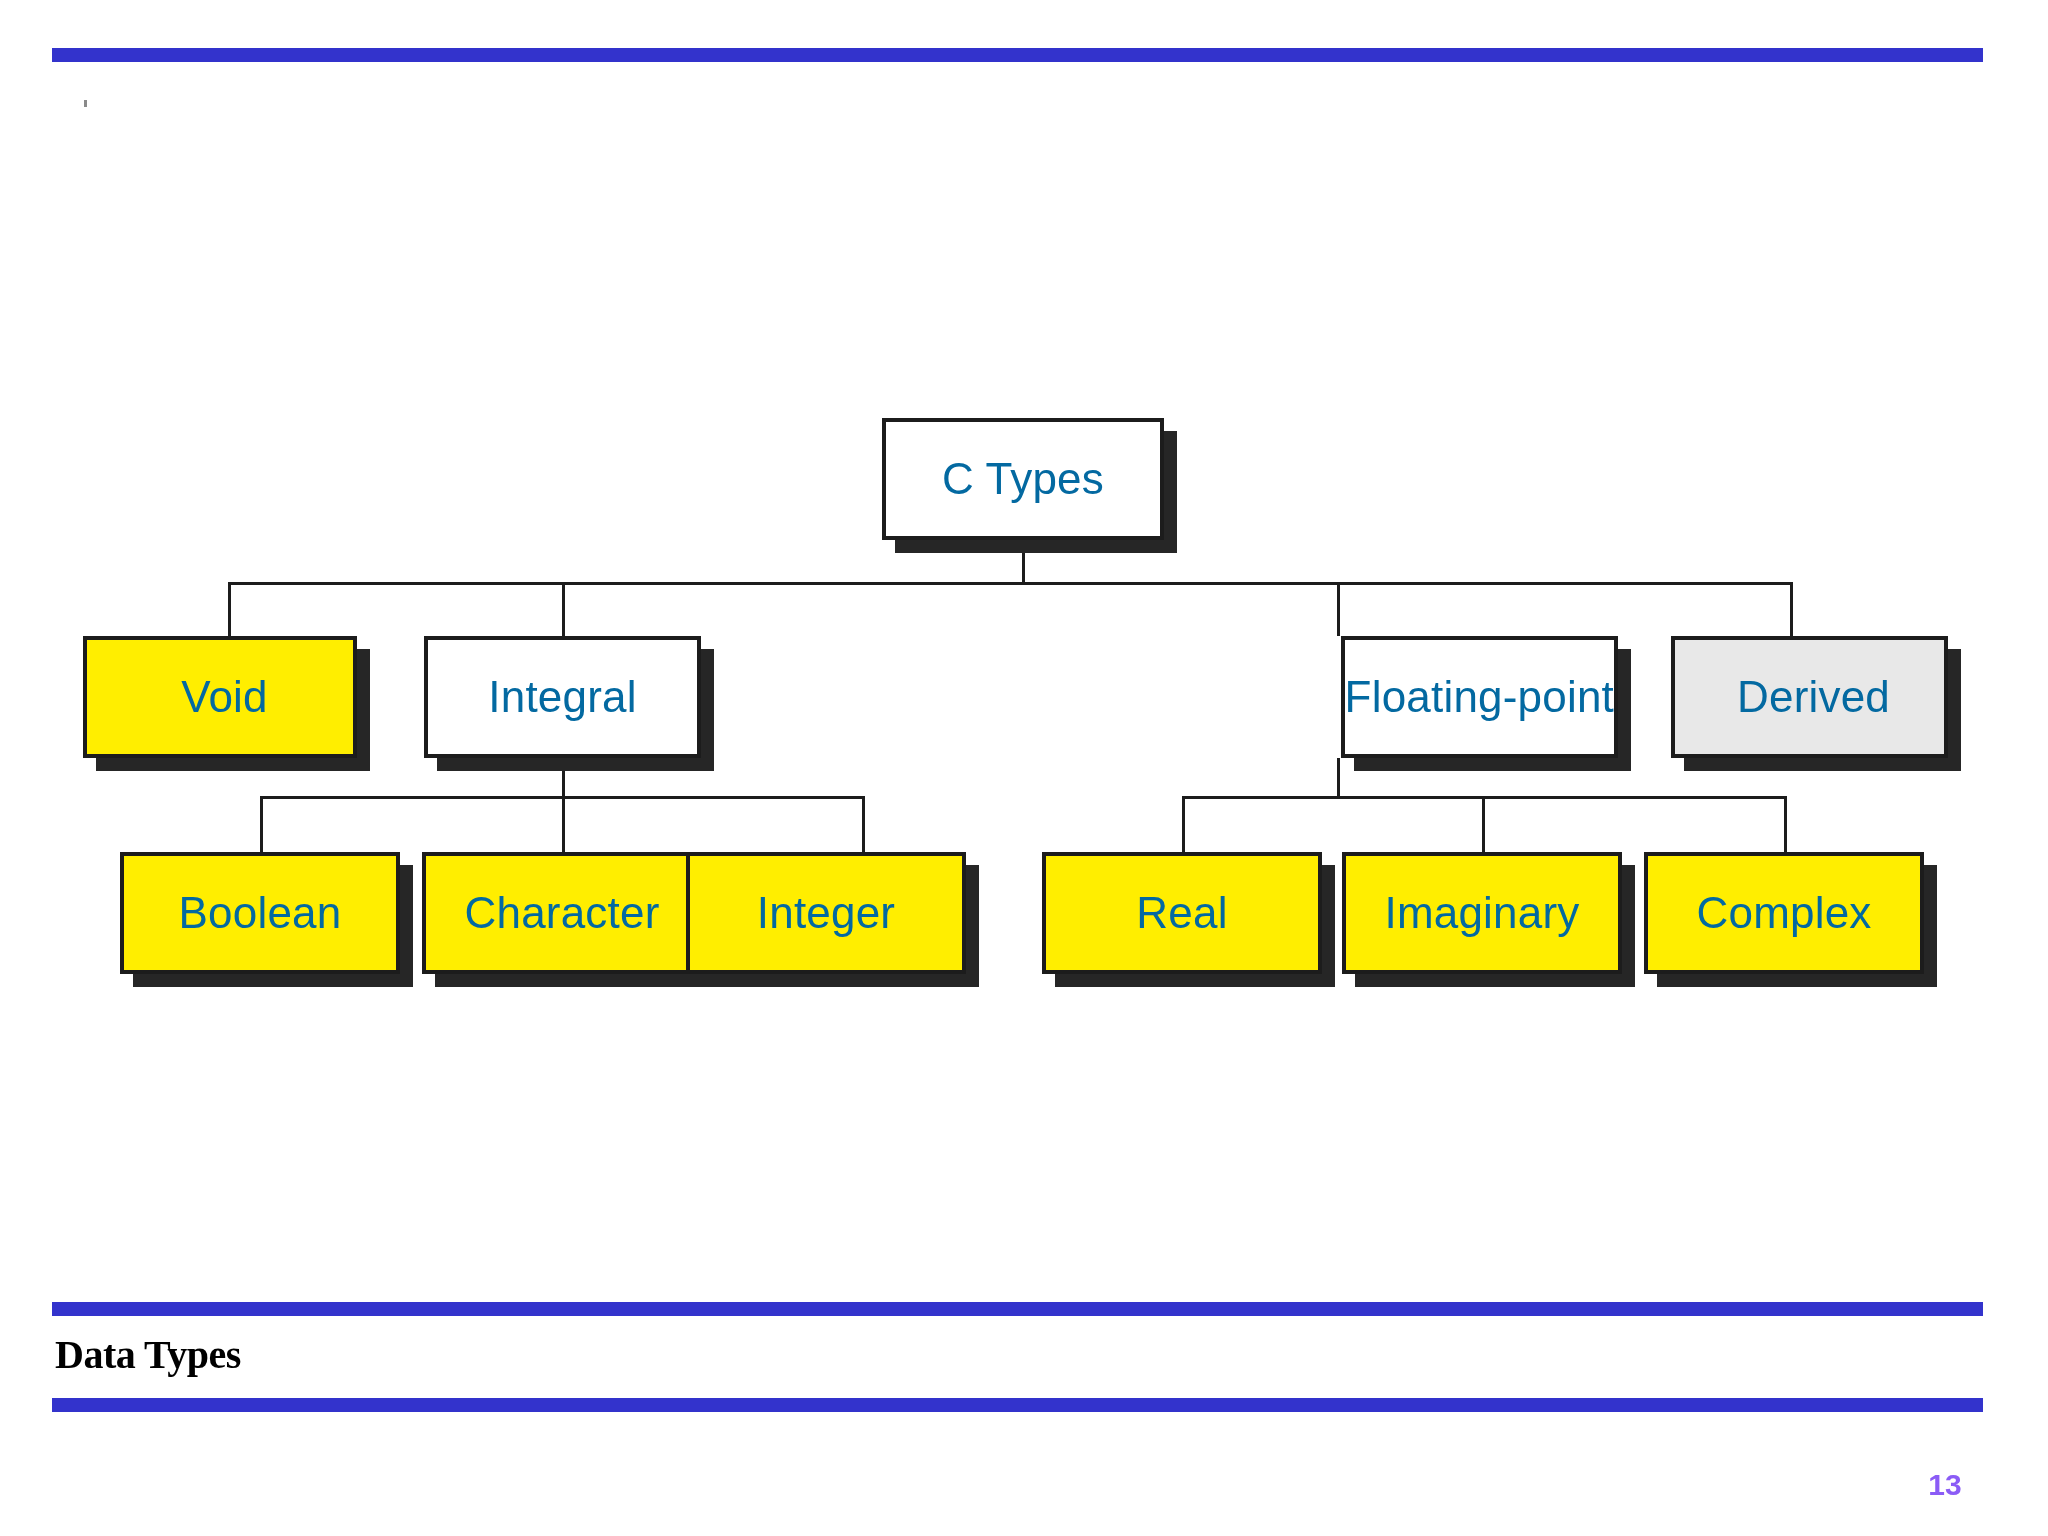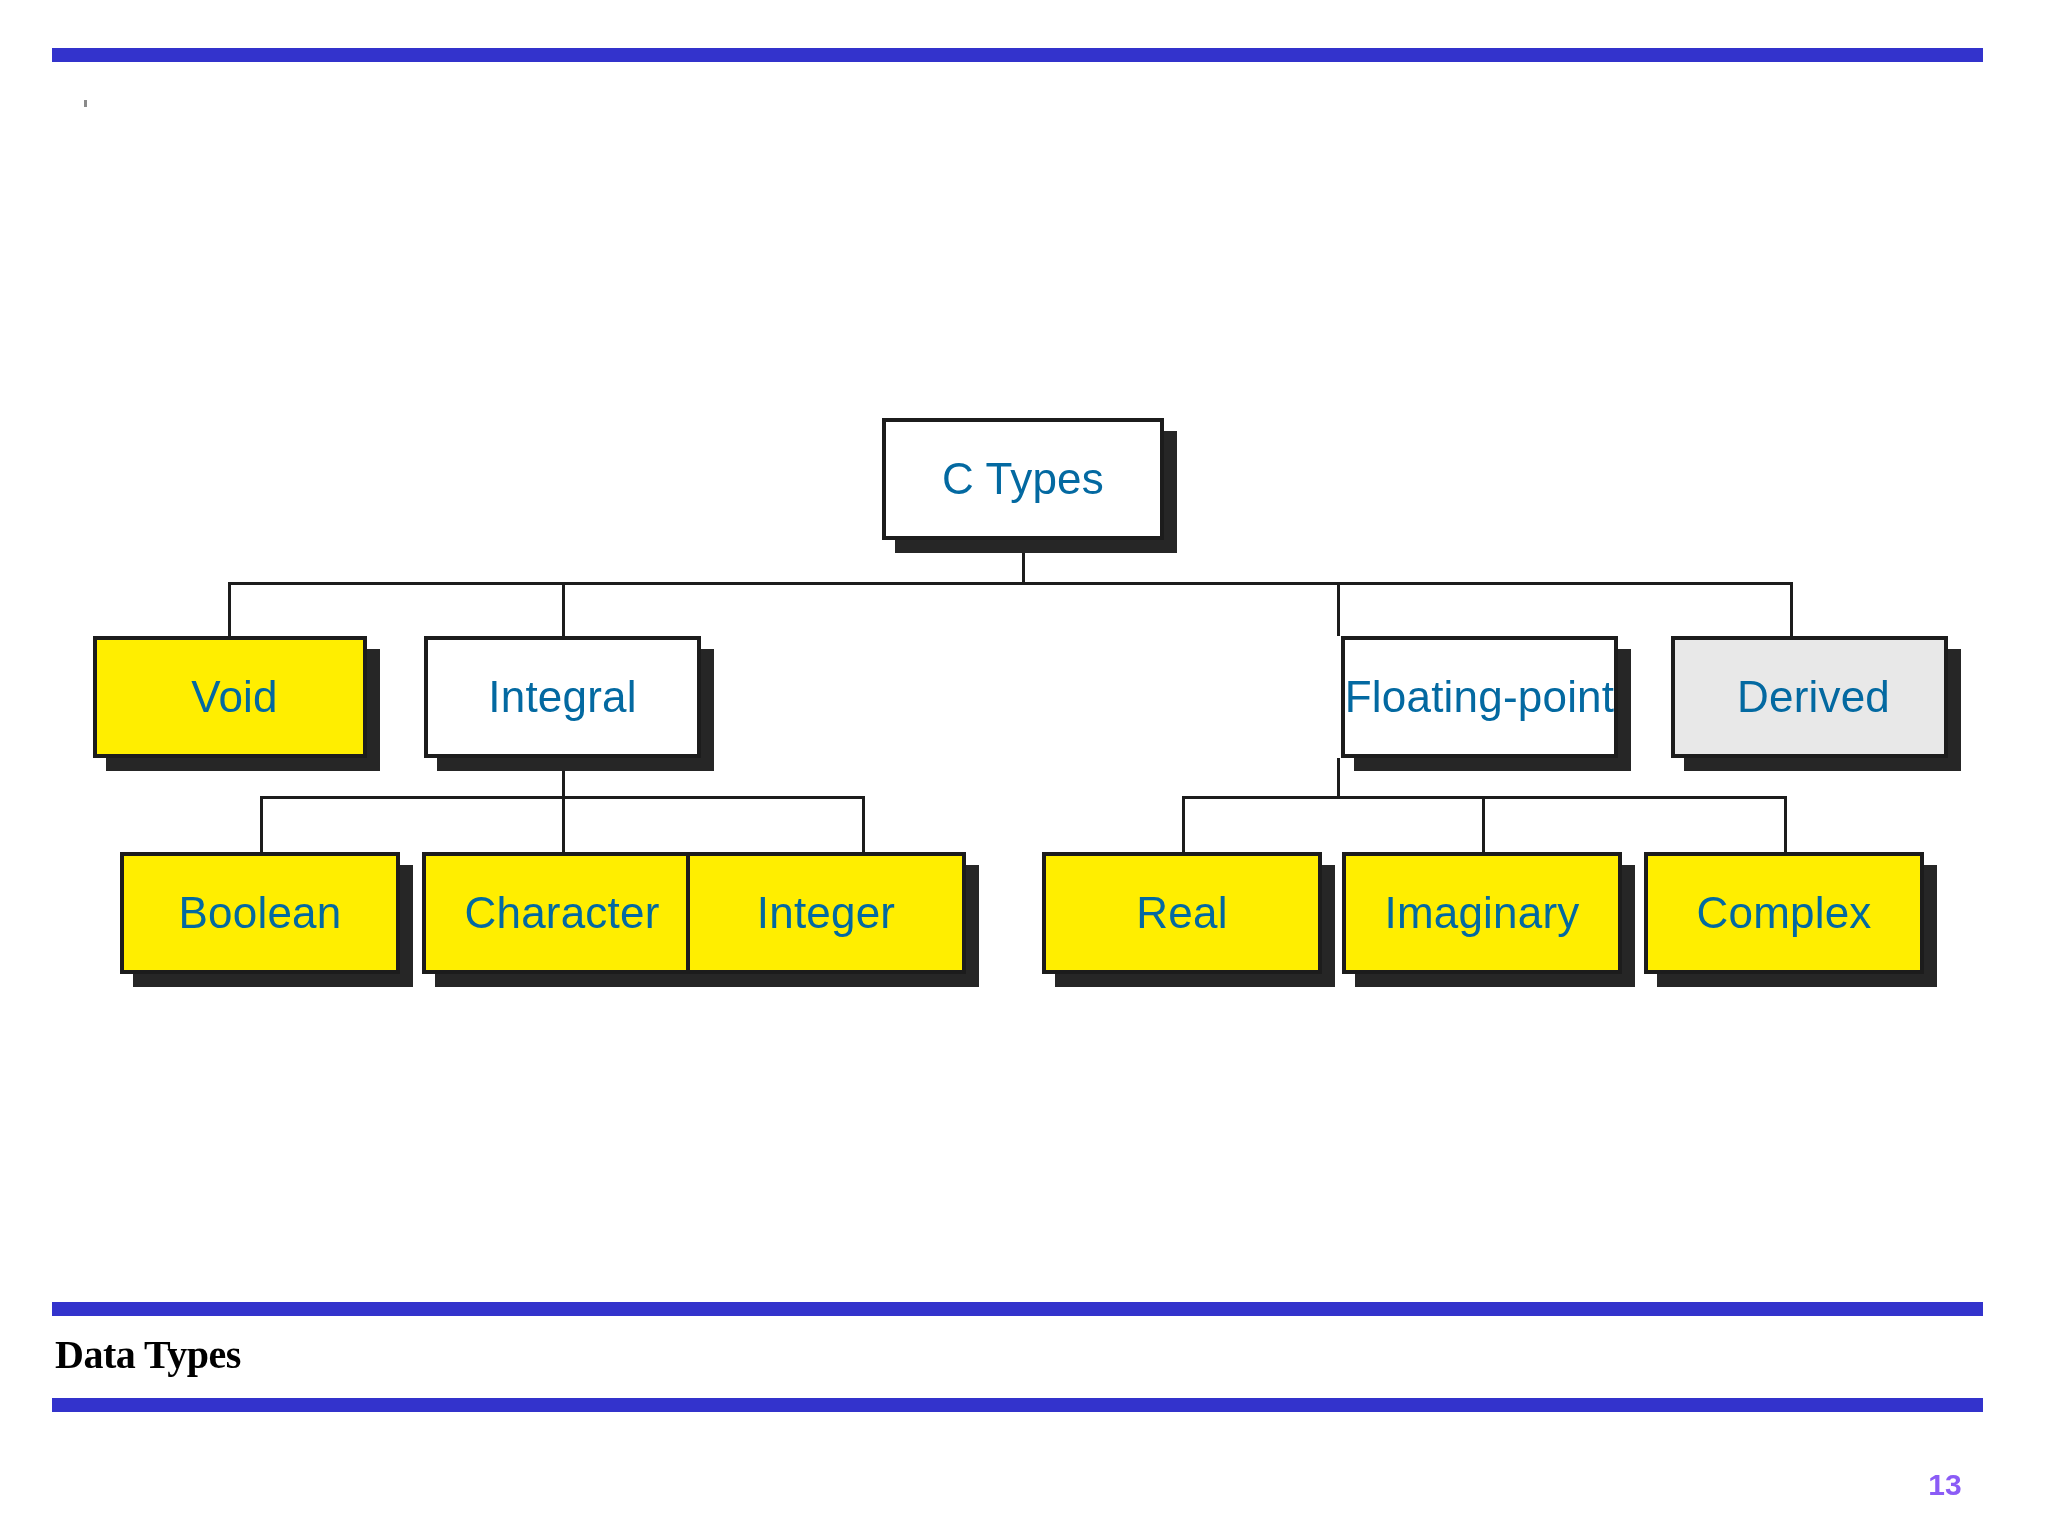--- a/index.html
+++ b/index.html
@@ -135,29 +135,29 @@
     <div class="conn v" style="left:1337px; top:758px; height:40px;"></div>
     <div class="conn h" style="left:1182px; top:796px; width:602px;"></div>
     <div class="conn v" style="left:1182px; top:796px; height:56px;"></div>
     <div class="conn v" style="left:1482px; top:796px; height:56px;"></div>
     <div class="conn v" style="left:1784px; top:796px; height:56px;"></div>
 
     <div class="node fill-white" style="left:882px; top:418px; width:282px; height:122px;">
       <span class="node-label">C Types</span>
     </div>
 
-    <div class="node fill-yellow" style="left:93px; top:636px; width:274px; height:122px;padding-left:9px;">
+    <div class="node fill-yellow" style="left:83px; top:636px; width:274px; height:122px;padding-left:9px;">
       <span class="node-label">Void</span>
     </div>
 
     <div class="node fill-white" style="left:424px; top:636px; width:277px; height:122px;">
       <span class="node-label">Integral</span>
     </div>
 
-    <div class="node fill-white" style="left:1341px; top:636px; width:277px; height:122px;">
+    <div class="node fill-white" style="left:1341px; top:636px; width:277px; height:122px;justify-content:flex-end;">
       <span class="node-label">Floating-point</span>
     </div>
 
     <div class="node fill-gray" style="left:1671px; top:636px; width:277px; height:122px;">
       <span class="node-label">Derived</span>
     </div>
 
     <div class="node fill-yellow" style="left:120px; top:852px; width:280px; height:122px;">
       <span class="node-label">Boolean</span>
     </div>

